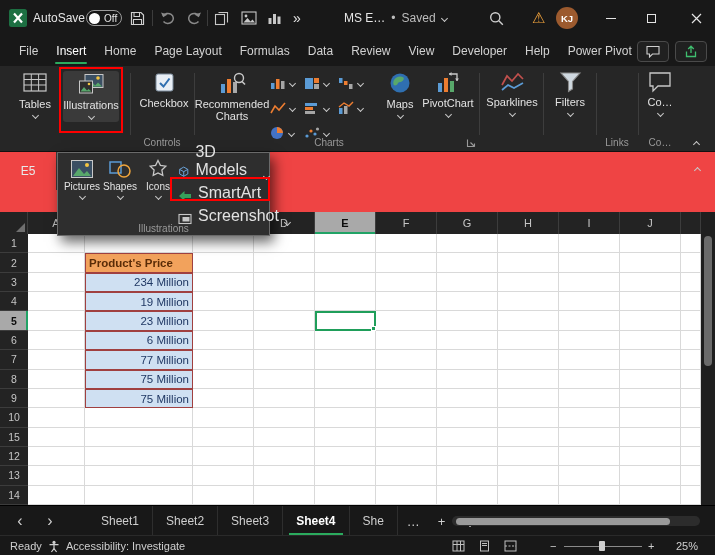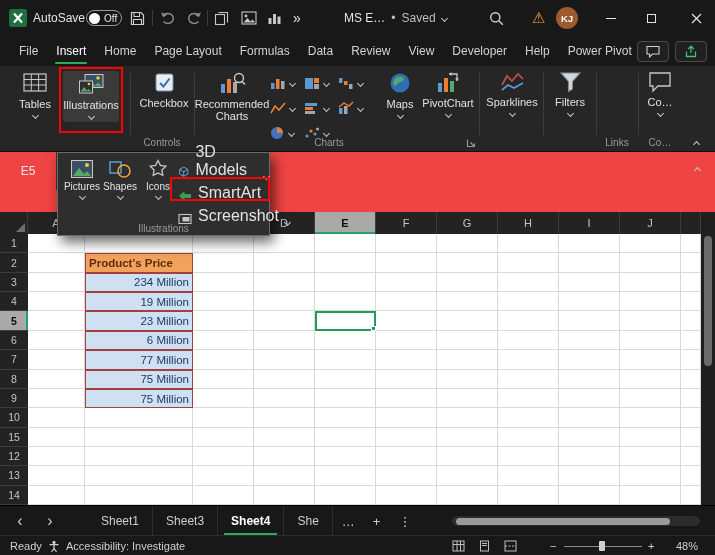--- a/index.html
+++ b/index.html
@@ -650,20 +650,21 @@
   </div>
 
   <div class="redbox" style="left:59px;top:67px;width:64px;height:66px"></div>
   <div class="redbox" style="left:170px;top:177px;width:100px;height:24px"></div>
 
   <div id="sheetbar">
     <div class="snav" style="left:8px">‹</div>
     <div class="snav" style="left:38px">›</div>
     <div id="sheet-strip">
         <div class="stab">Sheet1</div>
+        <div class="stab">Sheet2</div>
         <div class="stab">Sheet3</div>
         <div class="stab active">Sheet4</div>
         <div class="stab">She</div>
         <div class="stab util">…</div>
         <div class="stab util">+</div>
         <div class="stab util">⋮</div>
       </div>
     <div id="hscroll">
         <div id="hthumb"></div>
       </div>
@@ -696,16 +697,16 @@
     <div class="sb-item" style="left:504px">
       <svg width="13" height="12" viewBox="0 0 13 12">
           <rect x="1" y="1" width="11" height="10" fill="none" stroke="#bfbfbf"></rect>
           <line x1="1" y1="6" x2="12" y2="6" stroke="#bfbfbf" stroke-dasharray="2 1.5"></line>
         </svg>
     </div>
     <div class="sb-item" style="left:550px">−</div>
     <div id="zoom-track"></div>
     <div id="zoom-thumb"></div>
     <div class="sb-item" style="left:648px">+</div>
-    <div class="sb-item" style="left:676px">48%</div>
+    <div class="sb-item" style="left:676px">25%</div>
   </div>
 
 </div>
 
 </body></html>

